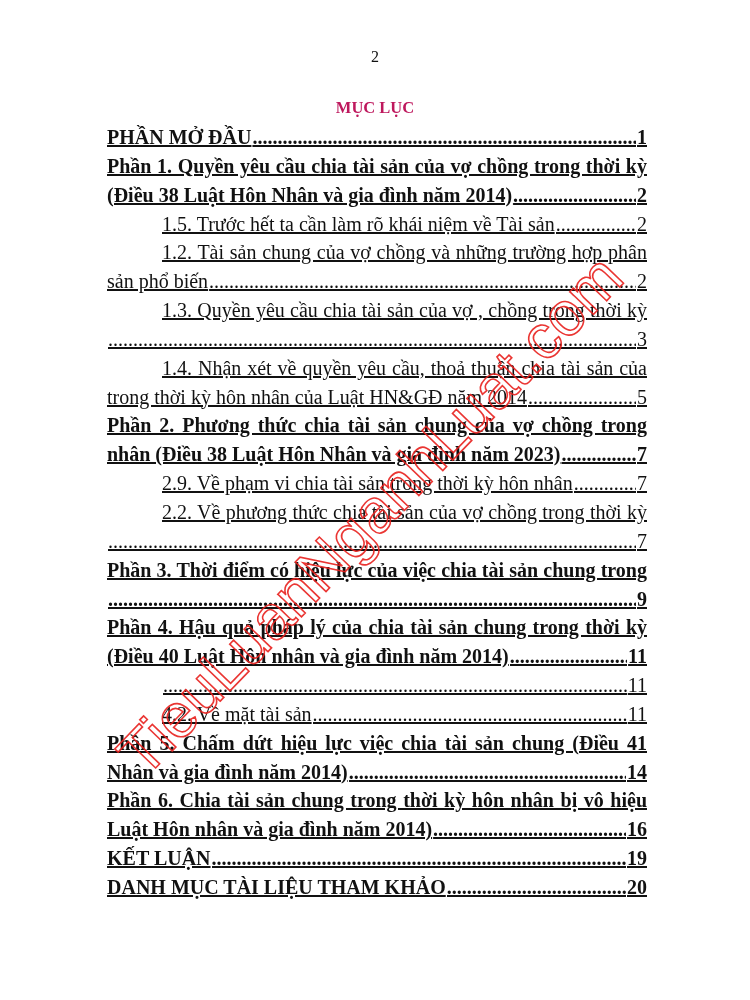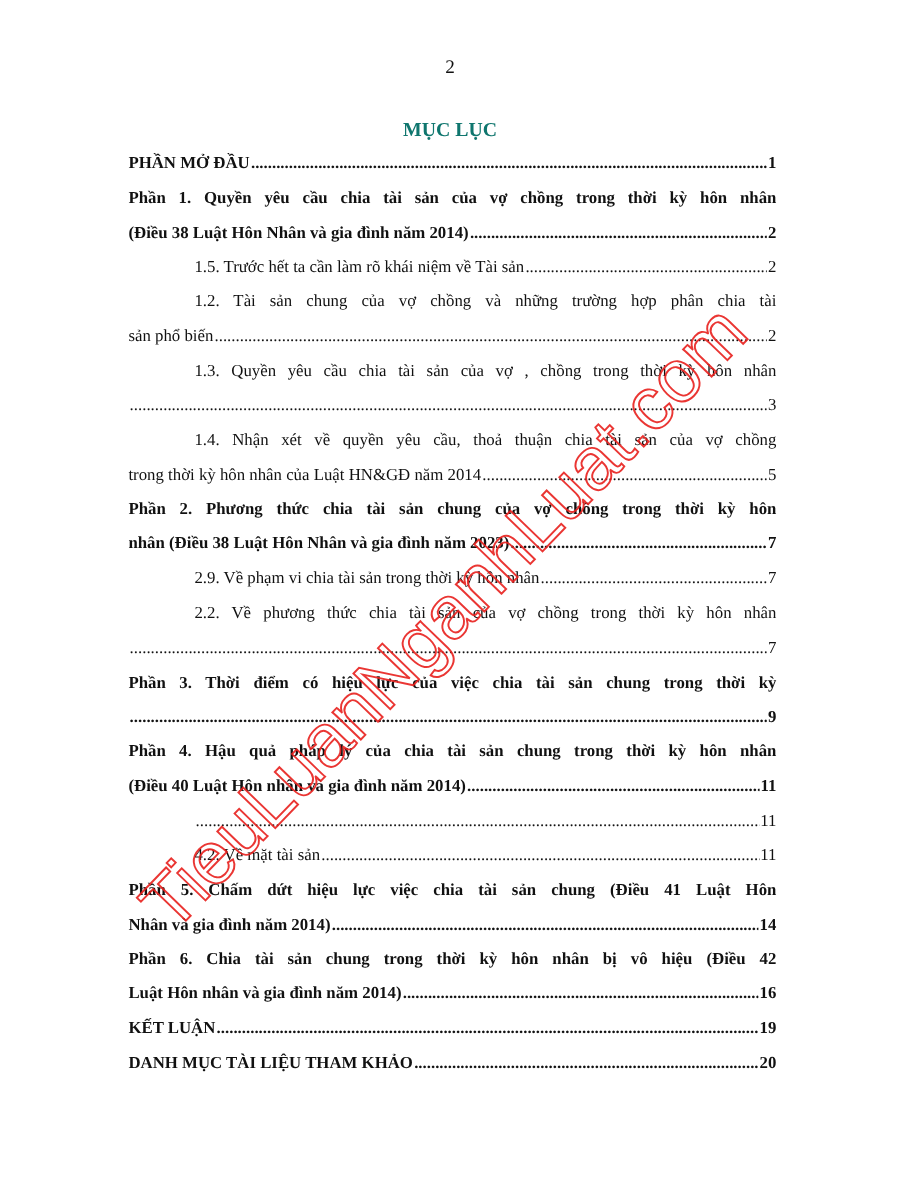--- a/index.html
+++ b/index.html
@@ -26,35 +26,36 @@
   }
   .toc-title {
     position: absolute;
     top: 96px;
     left: 0;
     width: 750px;
     text-align: center;
     font-size: 16.5px;
     font-weight: bold;
     line-height: 24px;
-    color: #0f766e;
+    color: #be185d;
   }
   .toc {
     position: absolute;
     top: 123px;
     left: 107px;
     width: 540px;
   }
   .toc-line {
     height: 28.85px;
     line-height: 28.85px;
-    font-size: 14px;
+    font-size: 20px;
     white-space: nowrap;
     overflow: hidden;
     position: relative;
+    text-decoration: underline;
   }
   .toc-line.bold {
     font-weight: bold;
   }
   .toc-line.indent {
     padding-left: 55px;
   }
   .toc-line.justify {
     text-align: justify;
     text-align-last: justify;

